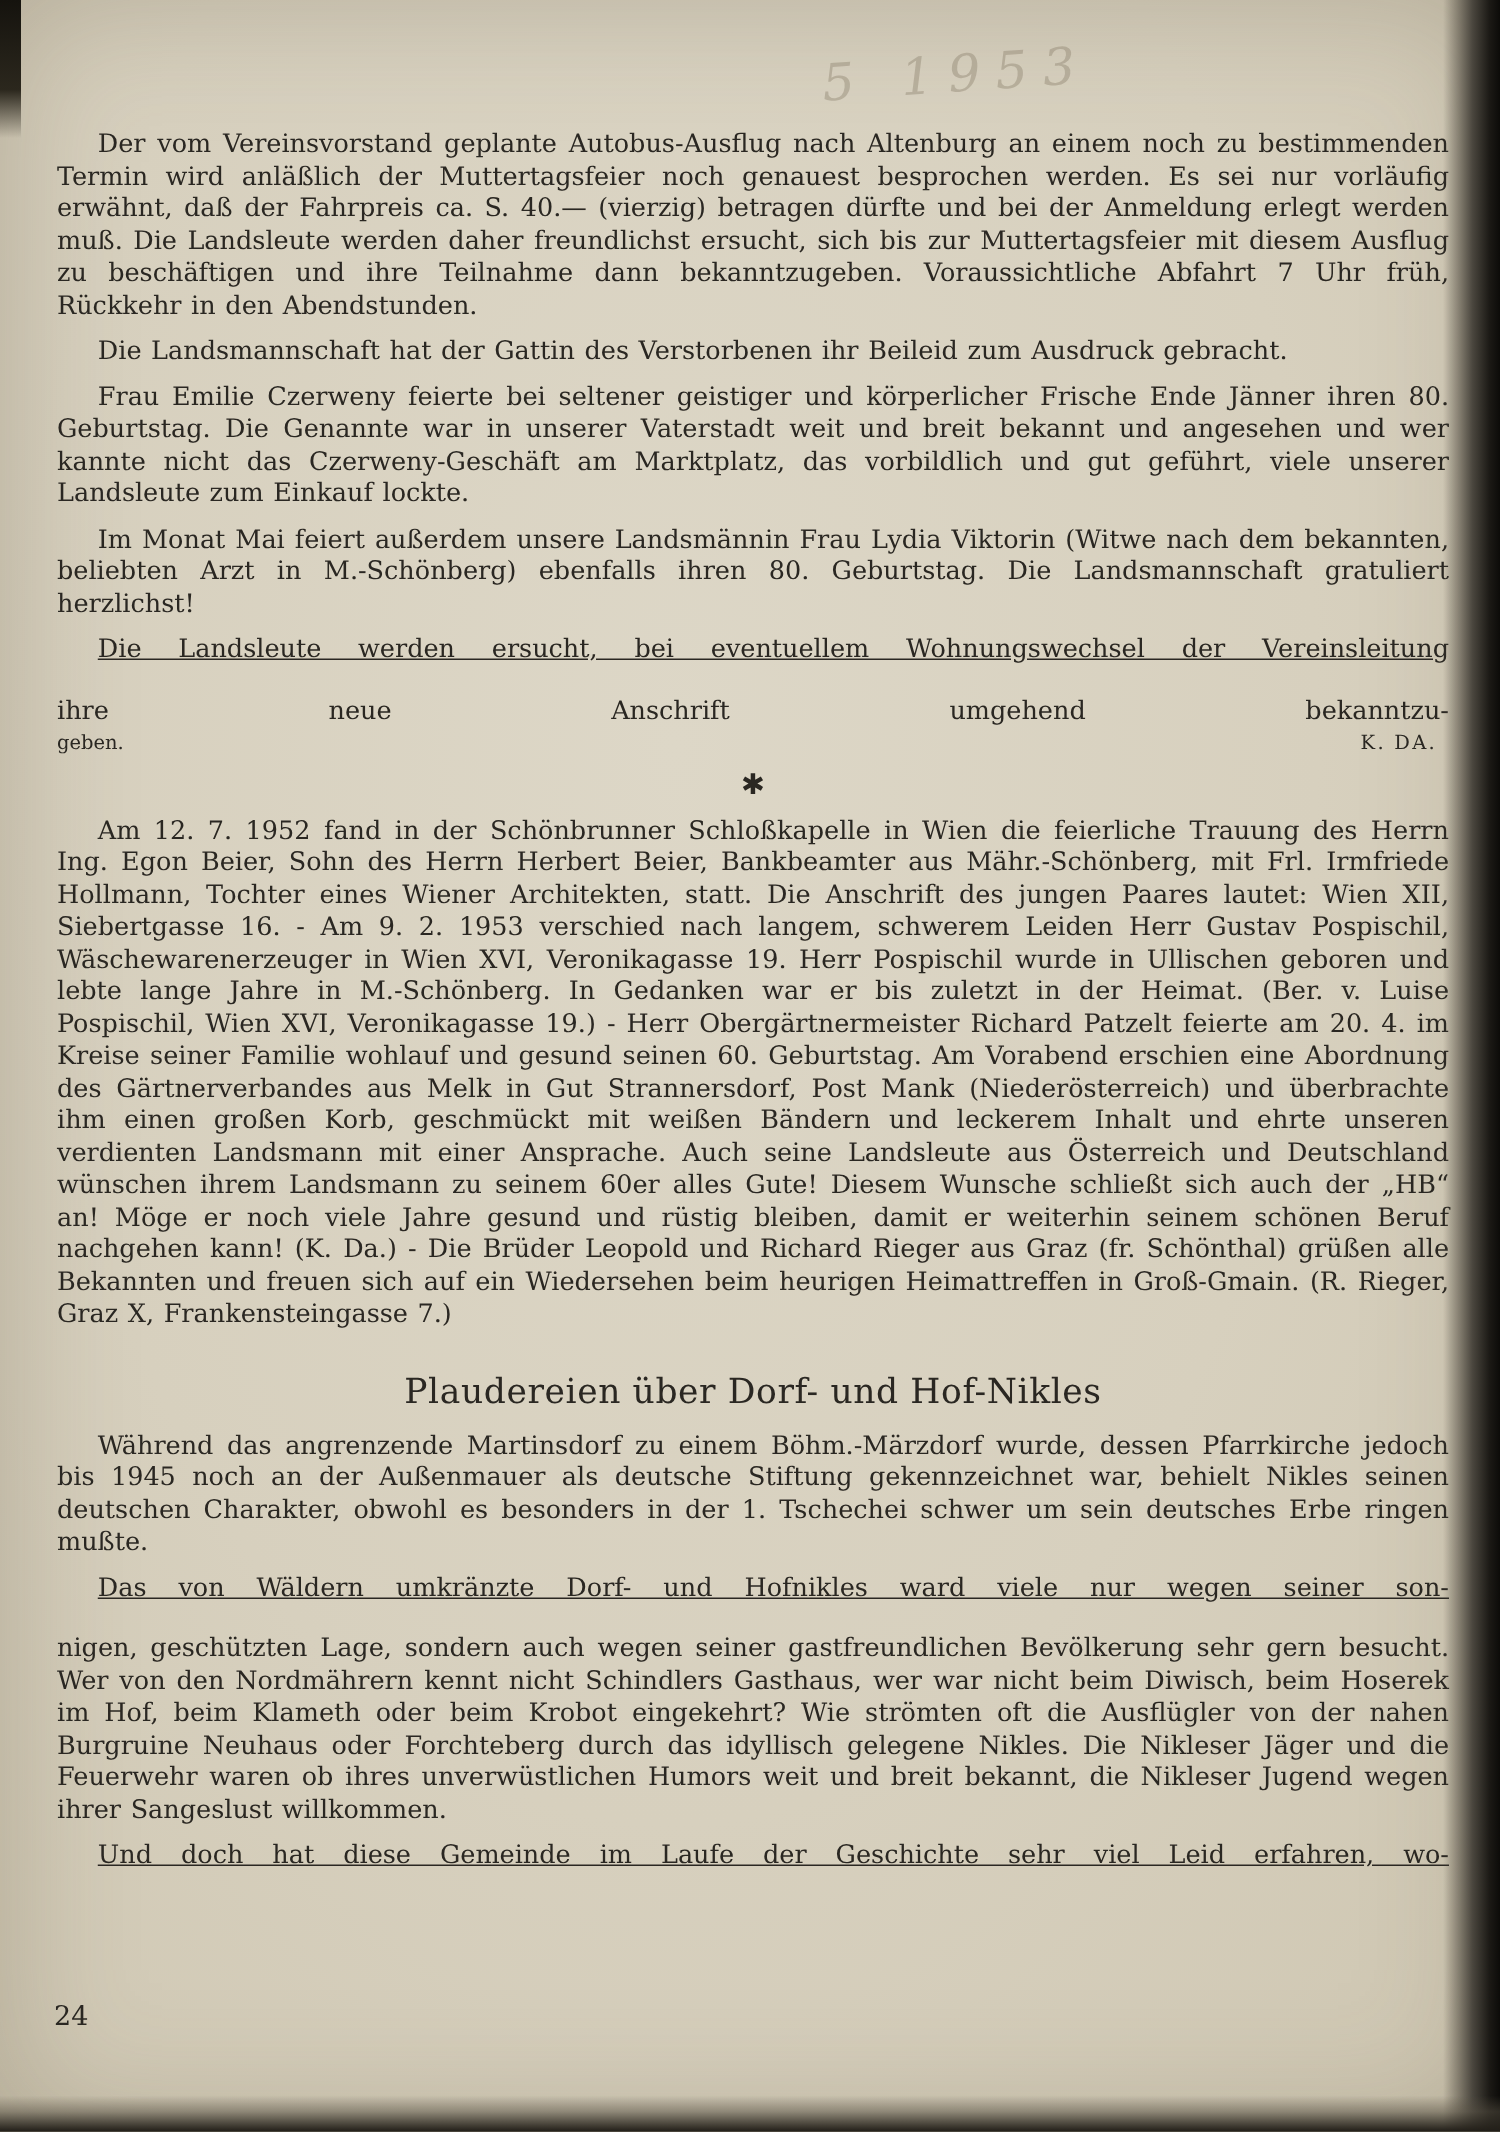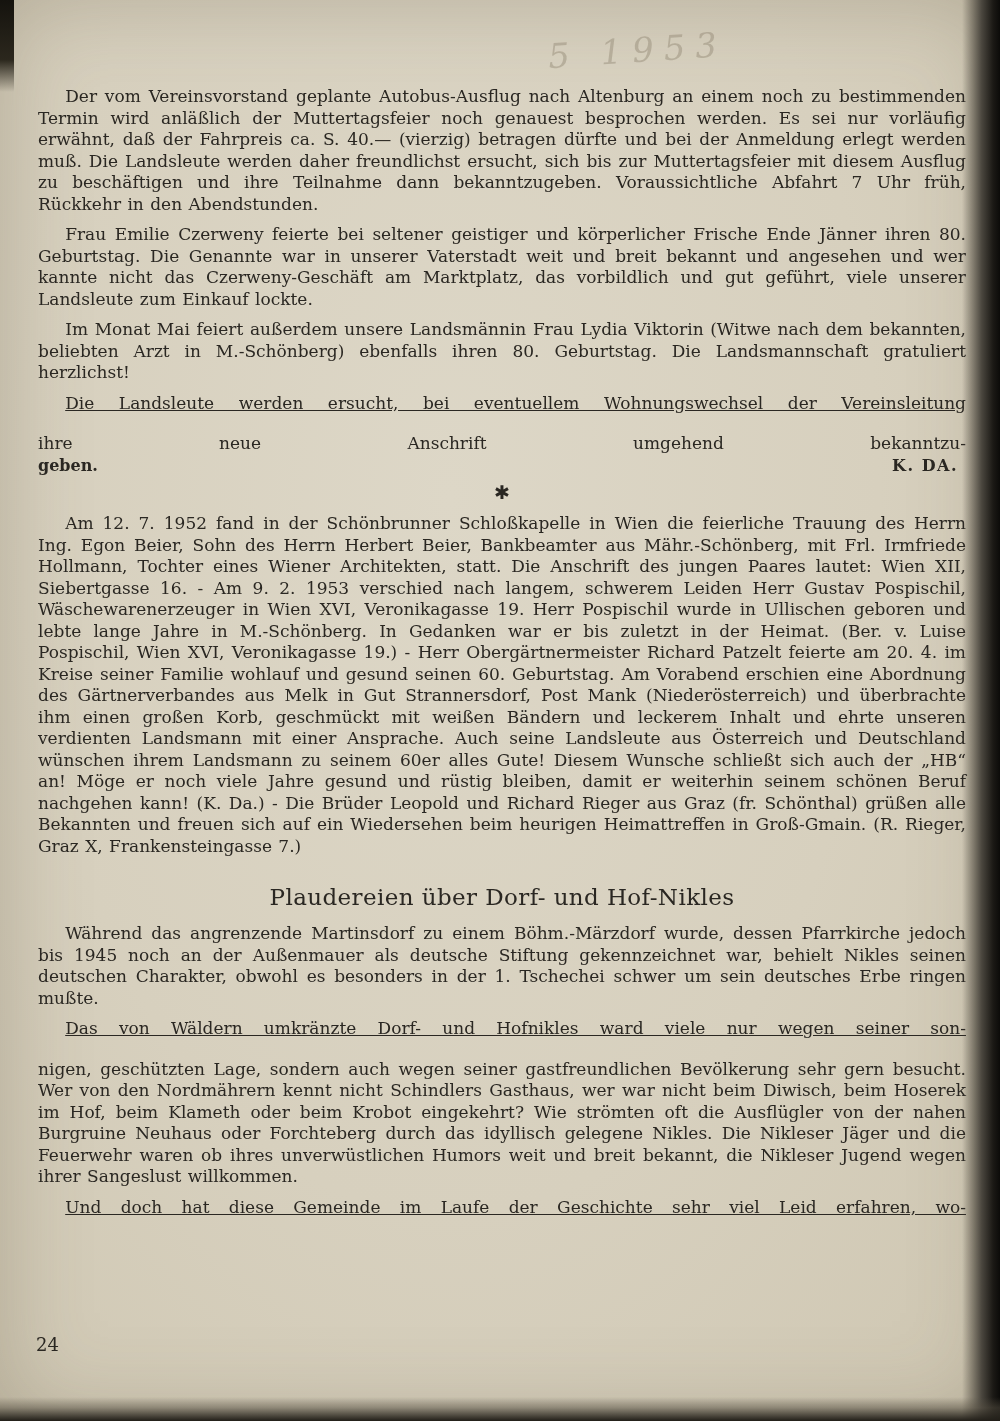--- a/index.html
+++ b/index.html
@@ -43,24 +43,23 @@
   .indent { text-indent: 1.6em; }
   .flush { text-align-last: justify; text-decoration: underline; }
   .carry {
     margin-bottom: 0;
     text-align: justify;
     text-align-last: justify;
   }
   .sig-line {
     display: flex;
     justify-content: space-between;
-    font-size: 16px;
+    font-size: 13px;
     line-height: 21.5px;
     margin-bottom: 6px;
-    font-weight: bold;
   }
   .sig {
     letter-spacing: 1.5px;
     padding-right: 8px;
   }
   .divider {
     text-align: center;
     font-size: 19px;
     line-height: 21px;
     margin: 5px 0 10px 0;
@@ -128,20 +127,21 @@
 
 <div class="scan-page">
 
   <div class="faint-stamp">5 1953</div>
 
   <div class="content">
 
     <section class="two-col">
       <div class="col">
         <p class="para indent">Der vom Vereinsvorstand geplante Autobus-Ausflug nach Altenburg an einem noch zu bestimmenden Termin wird anläßlich der Muttertagsfeier noch genauest besprochen werden. Es sei nur vorläufig erwähnt, daß der Fahrpreis ca. S. 40.— (vierzig) betragen dürfte und bei der Anmeldung erlegt werden muß. Die Landsleute werden daher freundlichst ersucht, sich bis zur Muttertagsfeier mit diesem Ausflug zu beschäftigen und ihre Teilnahme dann bekanntzugeben. Voraussichtliche Abfahrt 7 Uhr früh, Rückkehr in den Abendstunden.</p>
+        <p class="para indent">Die Landsmannschaft hat der Gattin des Verstorbenen ihr Beileid zum Ausdruck gebracht.</p>
         <p class="para indent">Frau Emilie Czerweny feierte bei seltener geistiger und körperlicher Frische Ende Jänner ihren 80. Geburtstag. Die Genannte war in unserer Vaterstadt weit und breit bekannt und angesehen und wer kannte nicht das Czerweny-Geschäft am Marktplatz, das vorbildlich und gut geführt, viele unserer Landsleute zum Einkauf lockte.</p>
         <p class="para indent">Im Monat Mai feiert außerdem unsere Landsmännin Frau Lydia Viktorin (Witwe nach dem bekannten, beliebten Arzt in M.-Schönberg) ebenfalls ihren 80. Geburtstag. Die Landsmannschaft gratuliert herzlichst!</p>
         <p class="para indent flush">Die Landsleute werden ersucht, bei eventuellem Wohnungswechsel der Vereinsleitung</p>
       </div>
       <div class="col">
         <p class="para carry">ihre neue Anschrift umgehend bekanntzu-</p>
         <div class="sig-line">
           <span>geben.</span>
           <span class="sig">K. DA.</span>
         </div>

